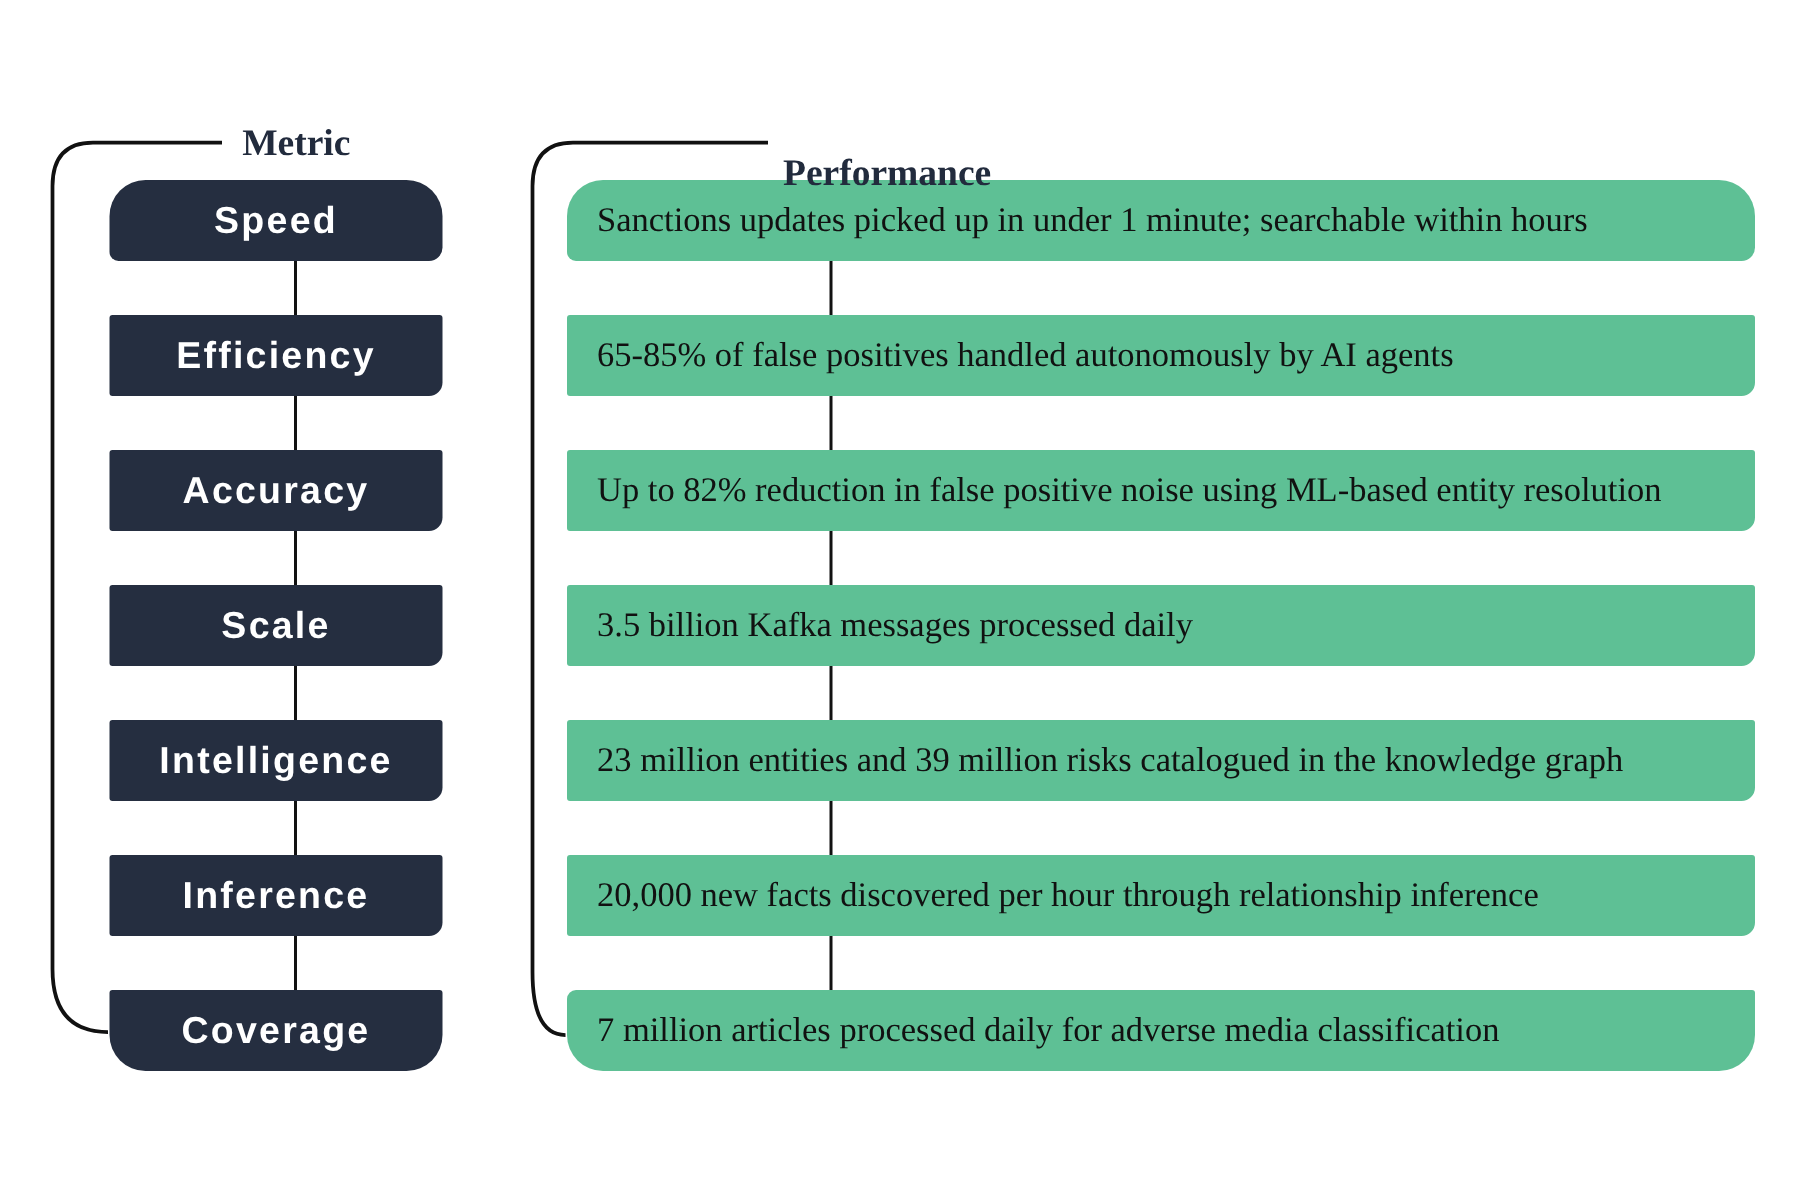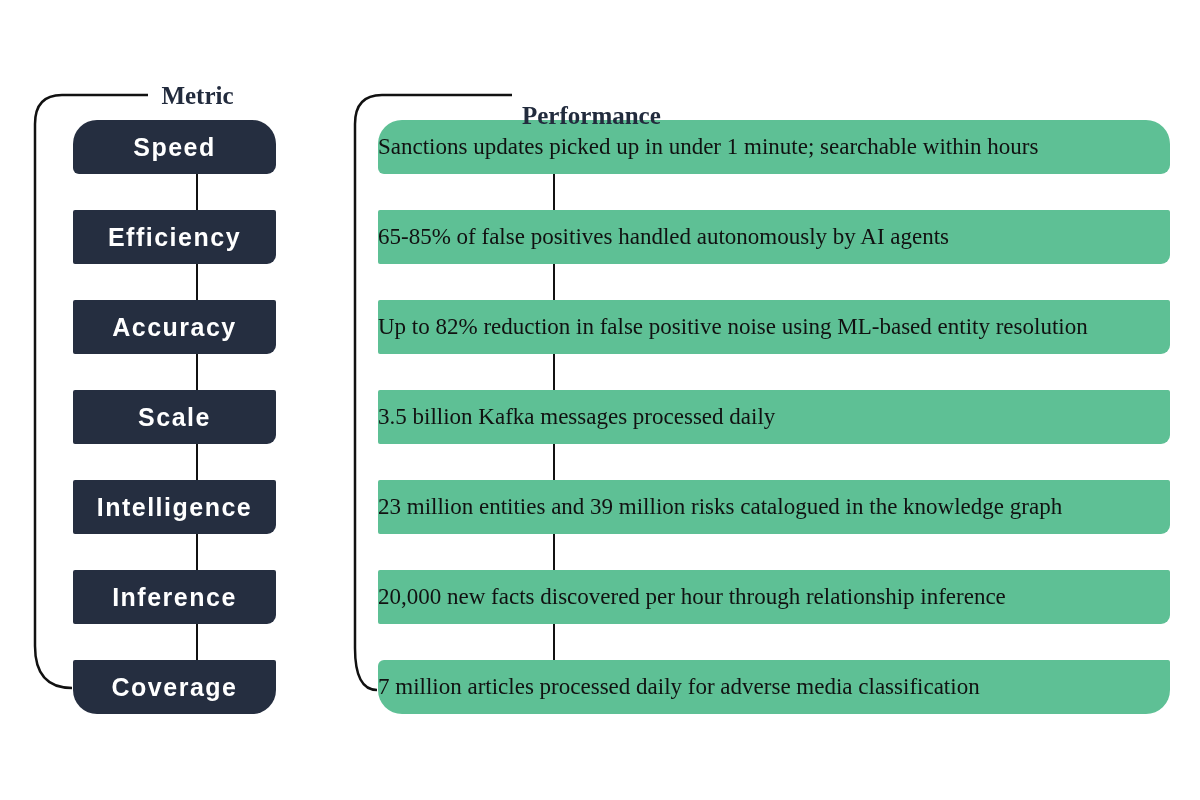--- a/index.html
+++ b/index.html
@@ -22,21 +22,21 @@
     font-weight:bold;
     font-size:25px;
     color:var(--header-text,#222B3D);
   }
   #metric-header{left:73px;width:249px;text-align:center;}
   #performance-header{left:522px;margin-top:20px;}
 
   
   .metric-box{
     position:absolute;
-    left:73px;width:203px;height:54px;
+    left:73px;width:222px;height:54px;
     z-index:2;
     background:var(--metric-box,#252E40);
     color:var(--metric-text,#ffffff);
     font-family:"Liberation Sans", sans-serif;
     font-weight:600;
     font-size:25px;
     letter-spacing:1.5px;
     text-align:center;
     line-height:54px;
     border-radius:2px 2px 9px 2px;
@@ -47,20 +47,21 @@
   
   .perf-box{
     position:absolute;
     left:378px;width:792px;height:54px;
     z-index:2;
     background:var(--performance-box,#5EC095);
     color:var(--performance-text,#111111);
     font-family:"Liberation Serif", serif;
     font-size:23px;
     line-height:54px;
+    padding-left:20px;
     box-sizing:border-box;
     white-space:nowrap;
     border-radius:2px 2px 9px 2px;
   }
   .perf-box.first{border-radius:24px 24px 9px 6px;}
   .perf-box.last{border-radius:6px 2px 24px 24px;}
 
   
   .r0{top:120px}.r1{top:210px}.r2{top:300px}.r3{top:390px}
   .r4{top:480px}.r5{top:570px}.r6{top:660px}

